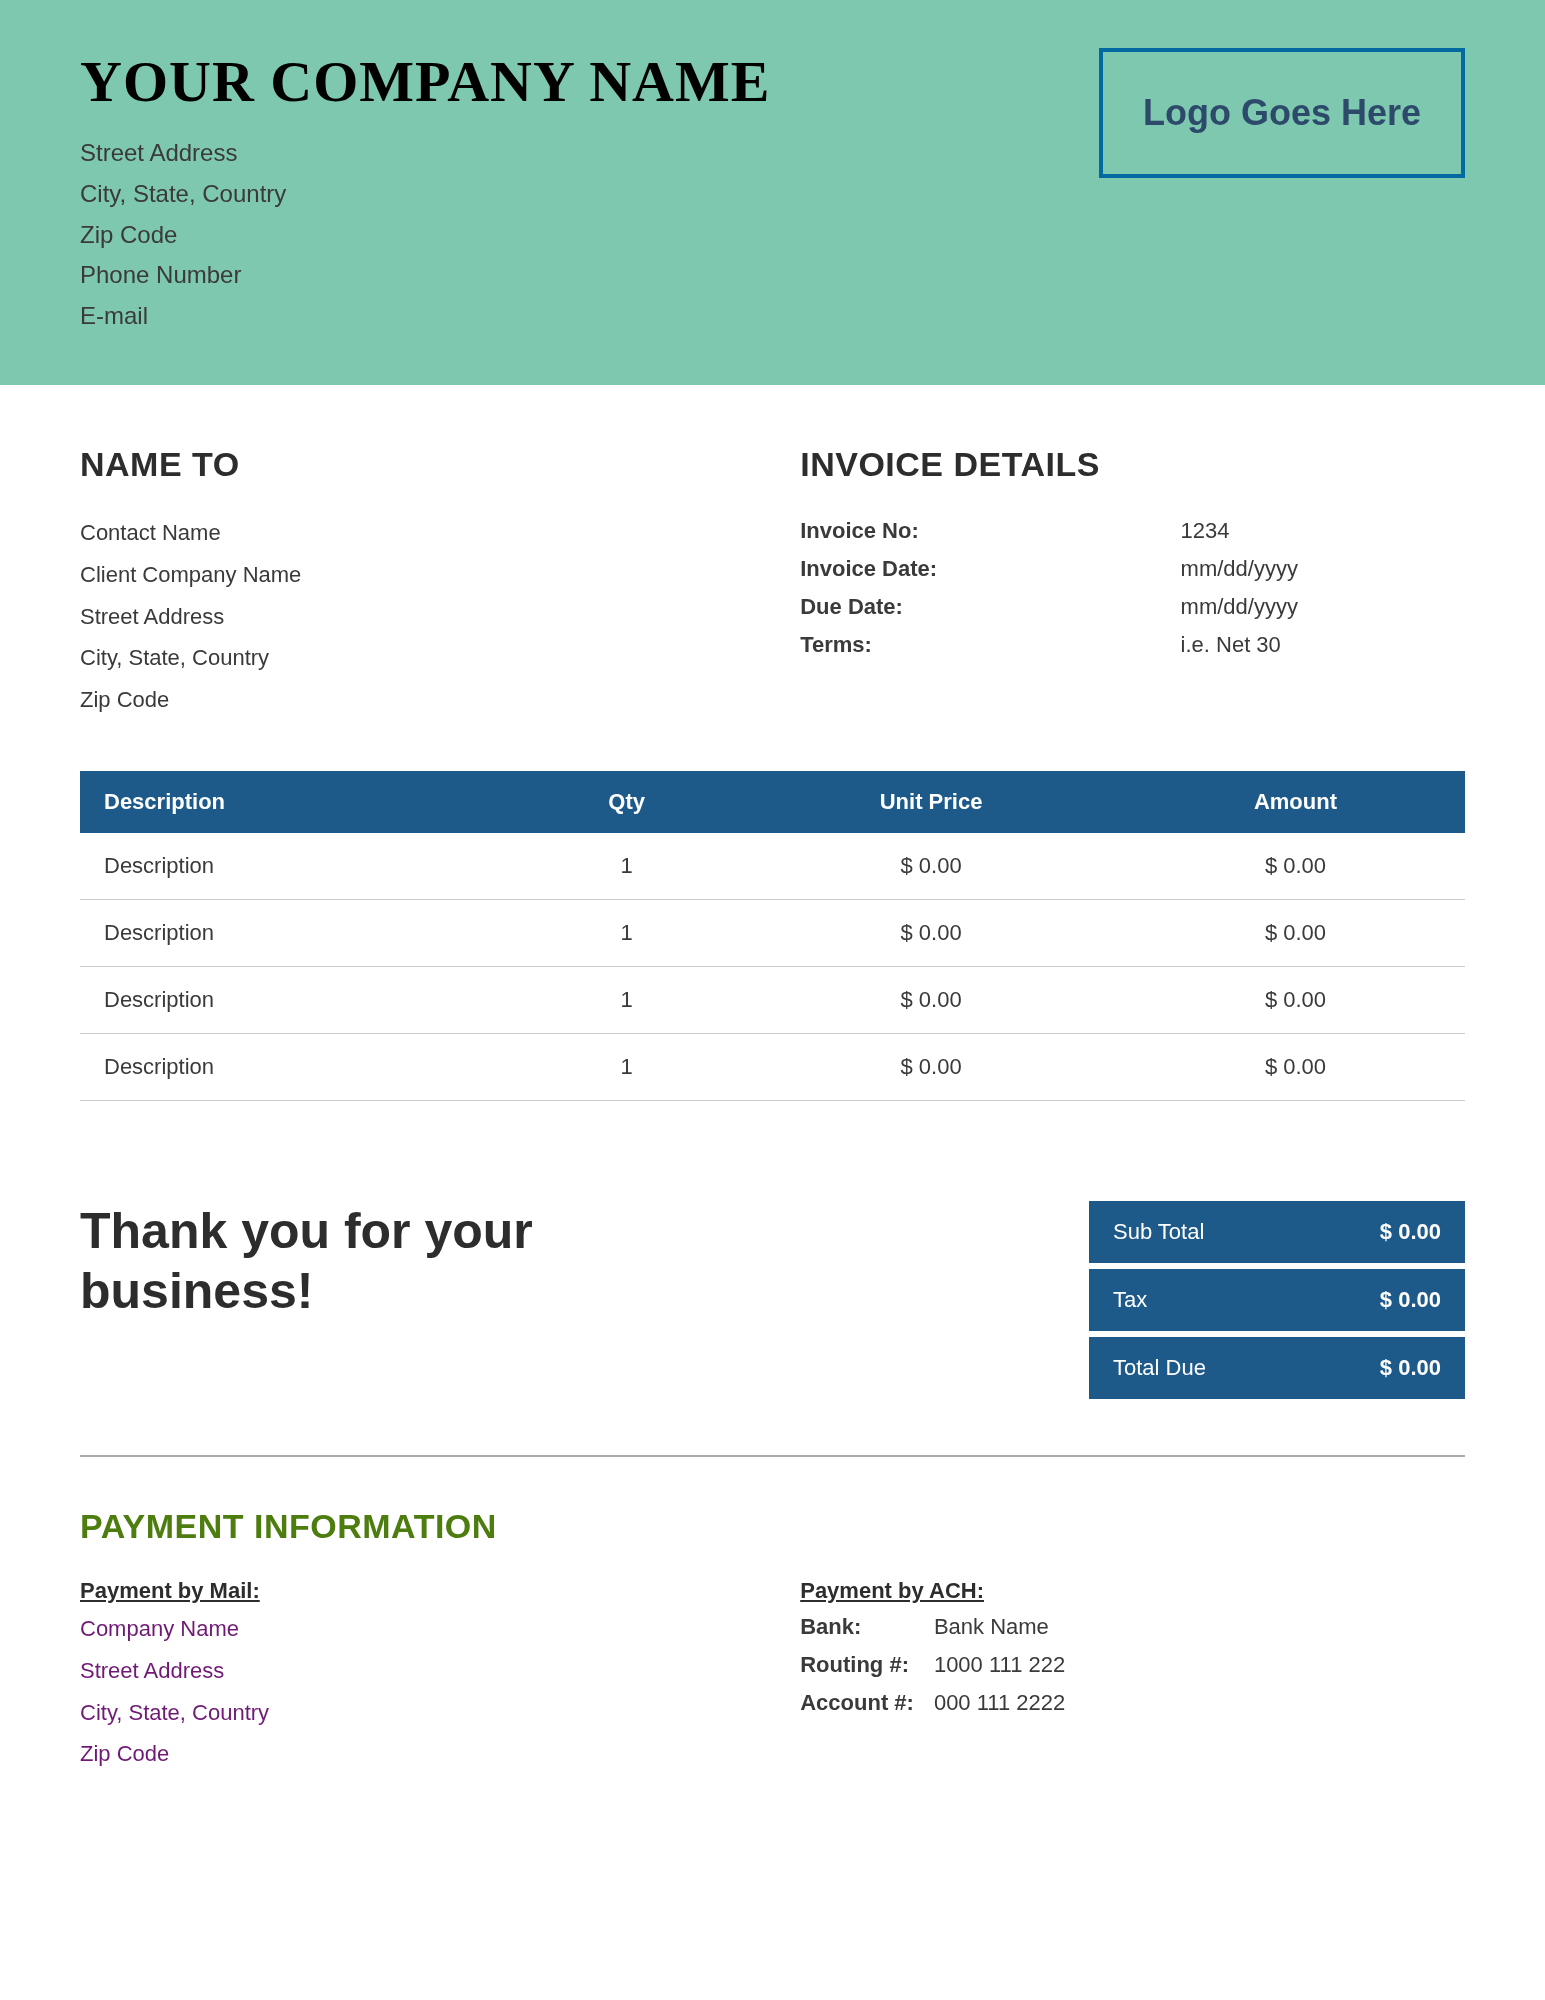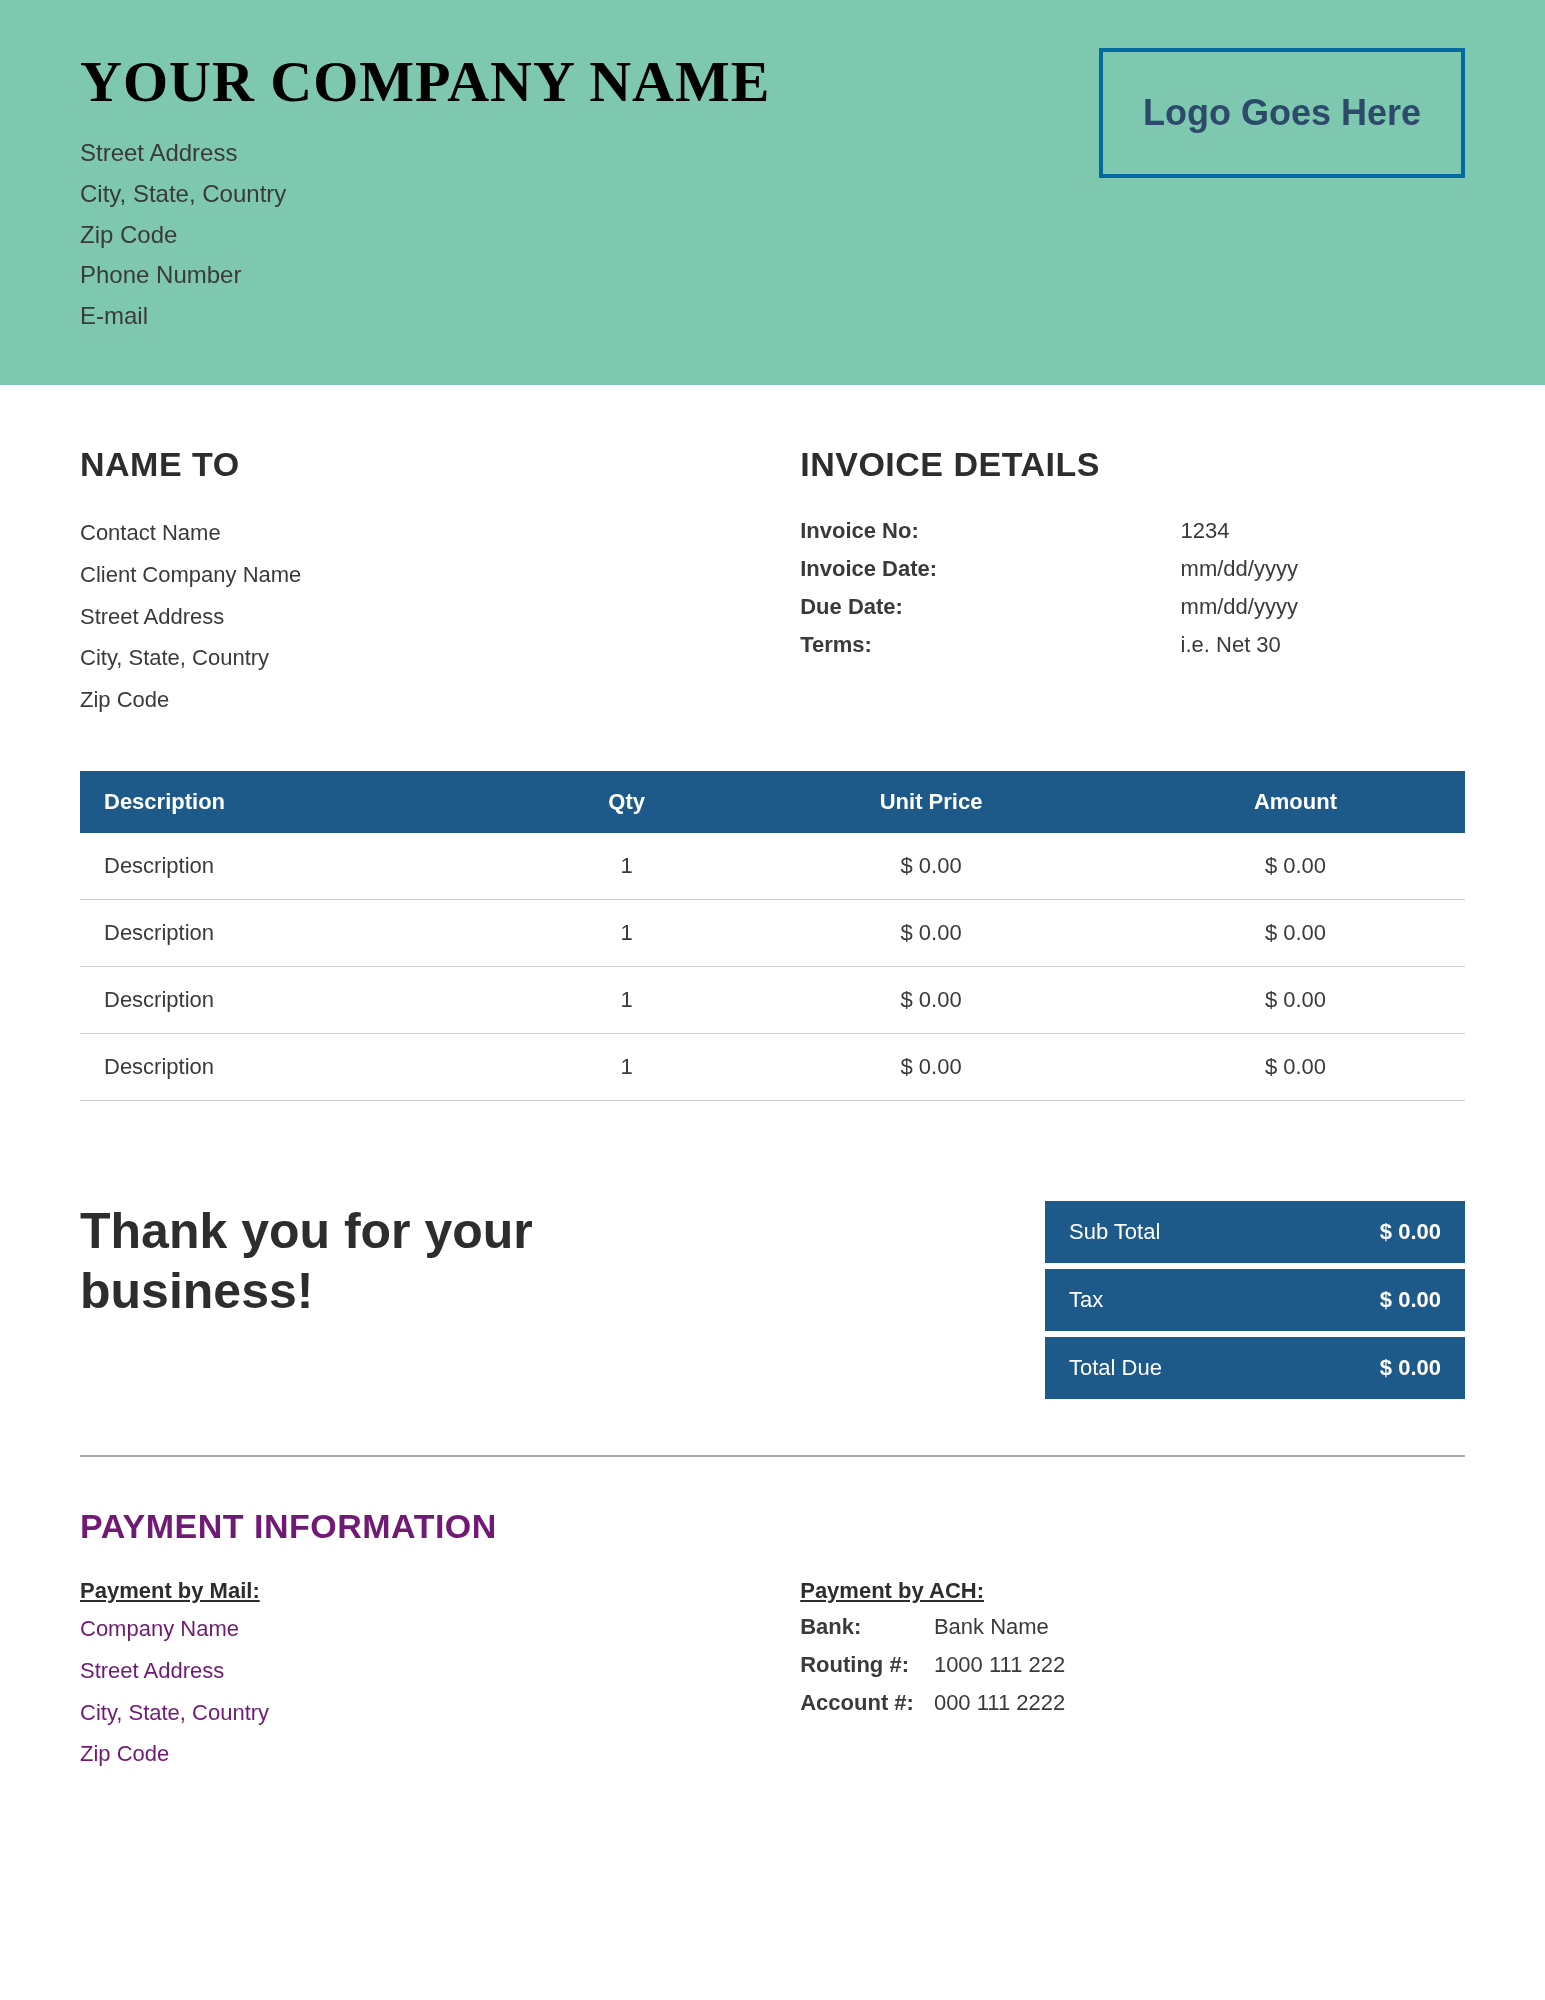--- a/index.html
+++ b/index.html
@@ -125,21 +125,21 @@
       padding: 50px 80px 50px 80px;
     }
     .thank-you {
       font-size: 50px;
       font-weight: 900;
       color: #2d2d2d;
       max-width: 480px;
       line-height: 1.2;
     }
     .totals-table {
-      width: 420px;
+      width: 376px;
     }
     .totals-row {
       display: flex;
       justify-content: space-between;
       align-items: center;
       background-color: #1d5a8a;
       color: #fff;
       padding: 18px 24px;
       margin-bottom: 6px;
       font-size: 22px;
@@ -156,21 +156,21 @@
       margin: 0 80px;
     }
 
     
     .payment-section {
       padding: 50px 80px 60px 80px;
     }
     .payment-title {
       font-size: 34px;
       font-weight: 900;
-      color: #701a75;
+      color: #4d7c0f;
       margin-bottom: 32px;
       letter-spacing: 0.5px;
     }
     .payment-columns {
       display: flex;
       justify-content: space-between;
     }
     .payment-col {
       width: 48%;
     }

